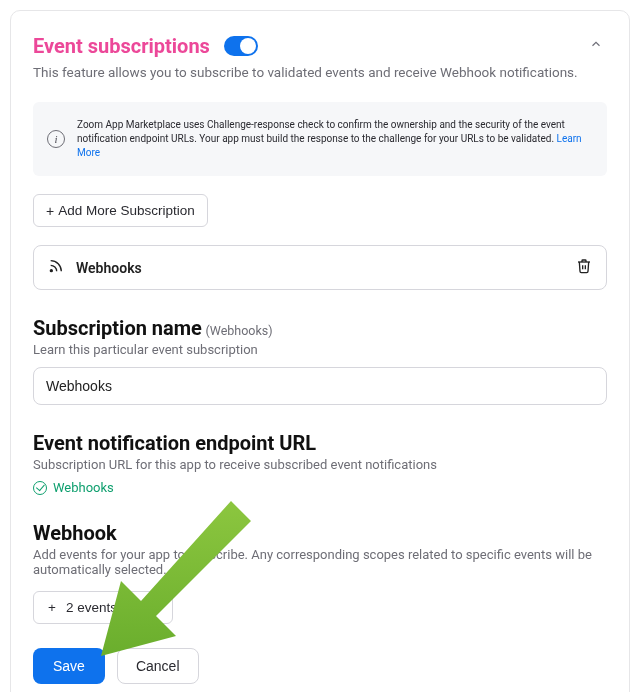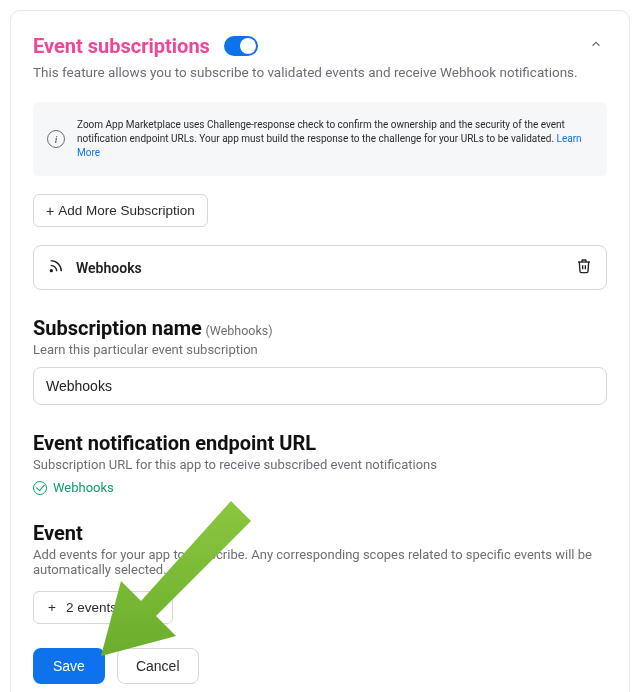--- a/index.html
+++ b/index.html
@@ -292,21 +292,21 @@
     <div class="field-desc">Subscription URL for this app to receive subscribed event notifications</div>
     <div class="validated">
       <span class="check-circle">
           <span class="check-mark"></span>
         </span>
       <span>Webhooks</span>
     </div>
   </div>
 
   <div class="field-block">
-    <div class="field-label">Event</div>
+    <div class="field-label">Webhook</div>
     <div class="field-desc">Add events for your app to subscribe. Any corresponding scopes related to specific events will be automatically selected.</div>
     <button class="events-btn">
       <span>+</span>
       <span>2 events added</span>
     </button>
   </div>
 
   <div class="footer-btns">
     <button class="btn-primary">Save</button>
     <button class="btn-secondary">Cancel</button>

